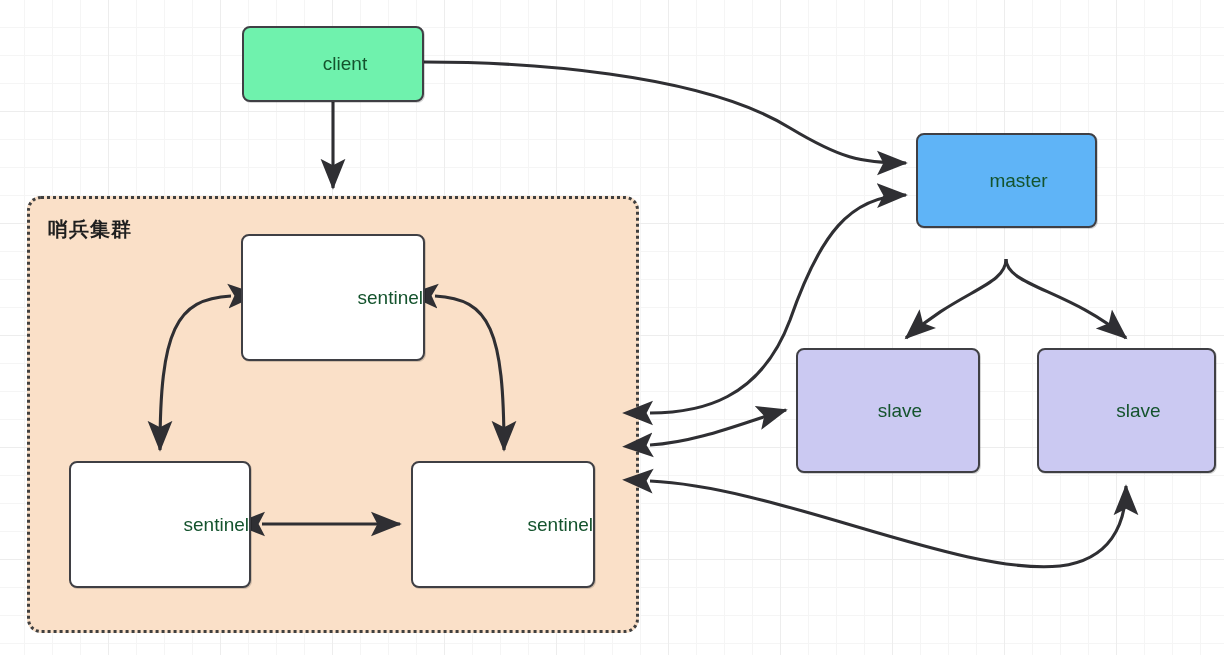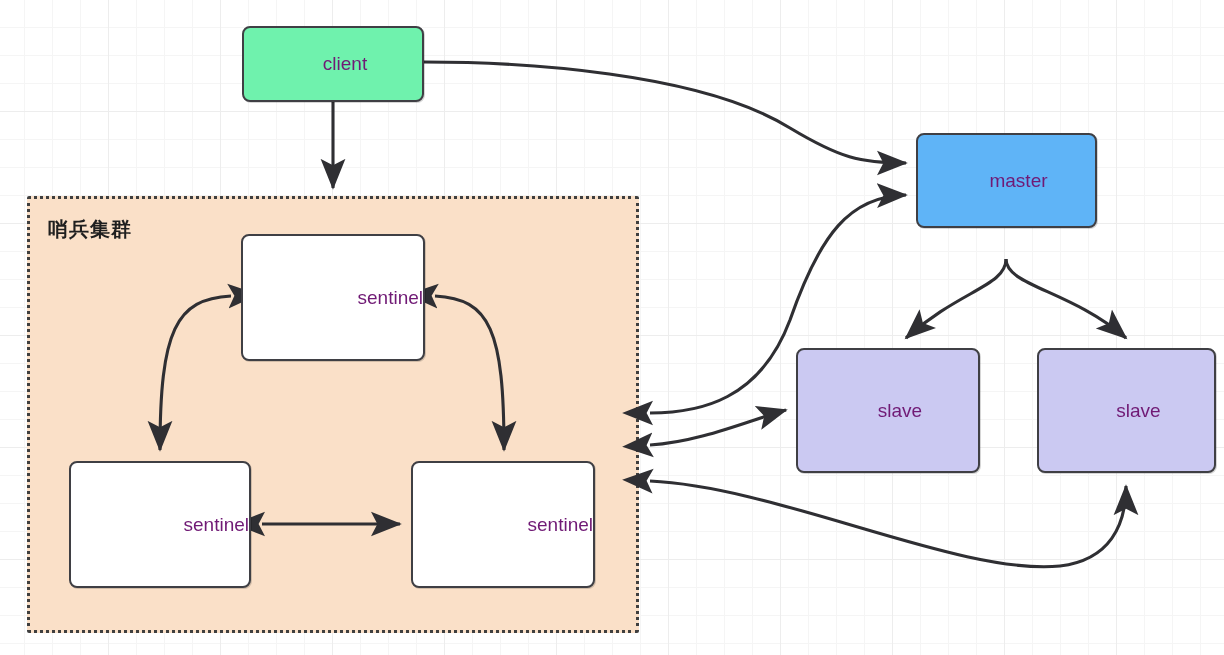--- a/index.html
+++ b/index.html
@@ -34,42 +34,42 @@
     top: 0;
     width: 1224px;
     height: 655px;
     pointer-events: none;
   }
   .grp {
     position: absolute;
     box-sizing: border-box;
     background: #fae0c8;
     border: 3px dotted #3f3f3f;
-    border-radius: 2px;
+    border-radius: 14px;
   }
   .grp-label {
     position: absolute;
     left: 18px;
     top: 17px;
     font-size: 20px;
     font-weight: bold;
     color: #1f1f1f;
     letter-spacing: 1px;
     font-family: "DejaVu Sans", "Liberation Sans", sans-serif;
   }
   .node {
     position: absolute;
     box-sizing: border-box;
     display: flex;
     align-items: center;
     justify-content: center;
     border: 2.5px solid #3f3f44;
     border-radius: 8px;
     font-size: 19px;
-    color: #701a75;
+    color: #14532d;
     box-shadow: 1px 1px 0 rgba(0,0,0,0.16);
     padding-left: 24px;
   }
   .node.client  { background: #6ff2ad; }
   .node.master  { background: #5fb4f7; }
   .node.slave   { background: #cbc9f2; }
   .node.sentinel{ background: #ffffff; justify-content: flex-end; }
   .node-label { pointer-events: none; }
 </style>
 </head>

